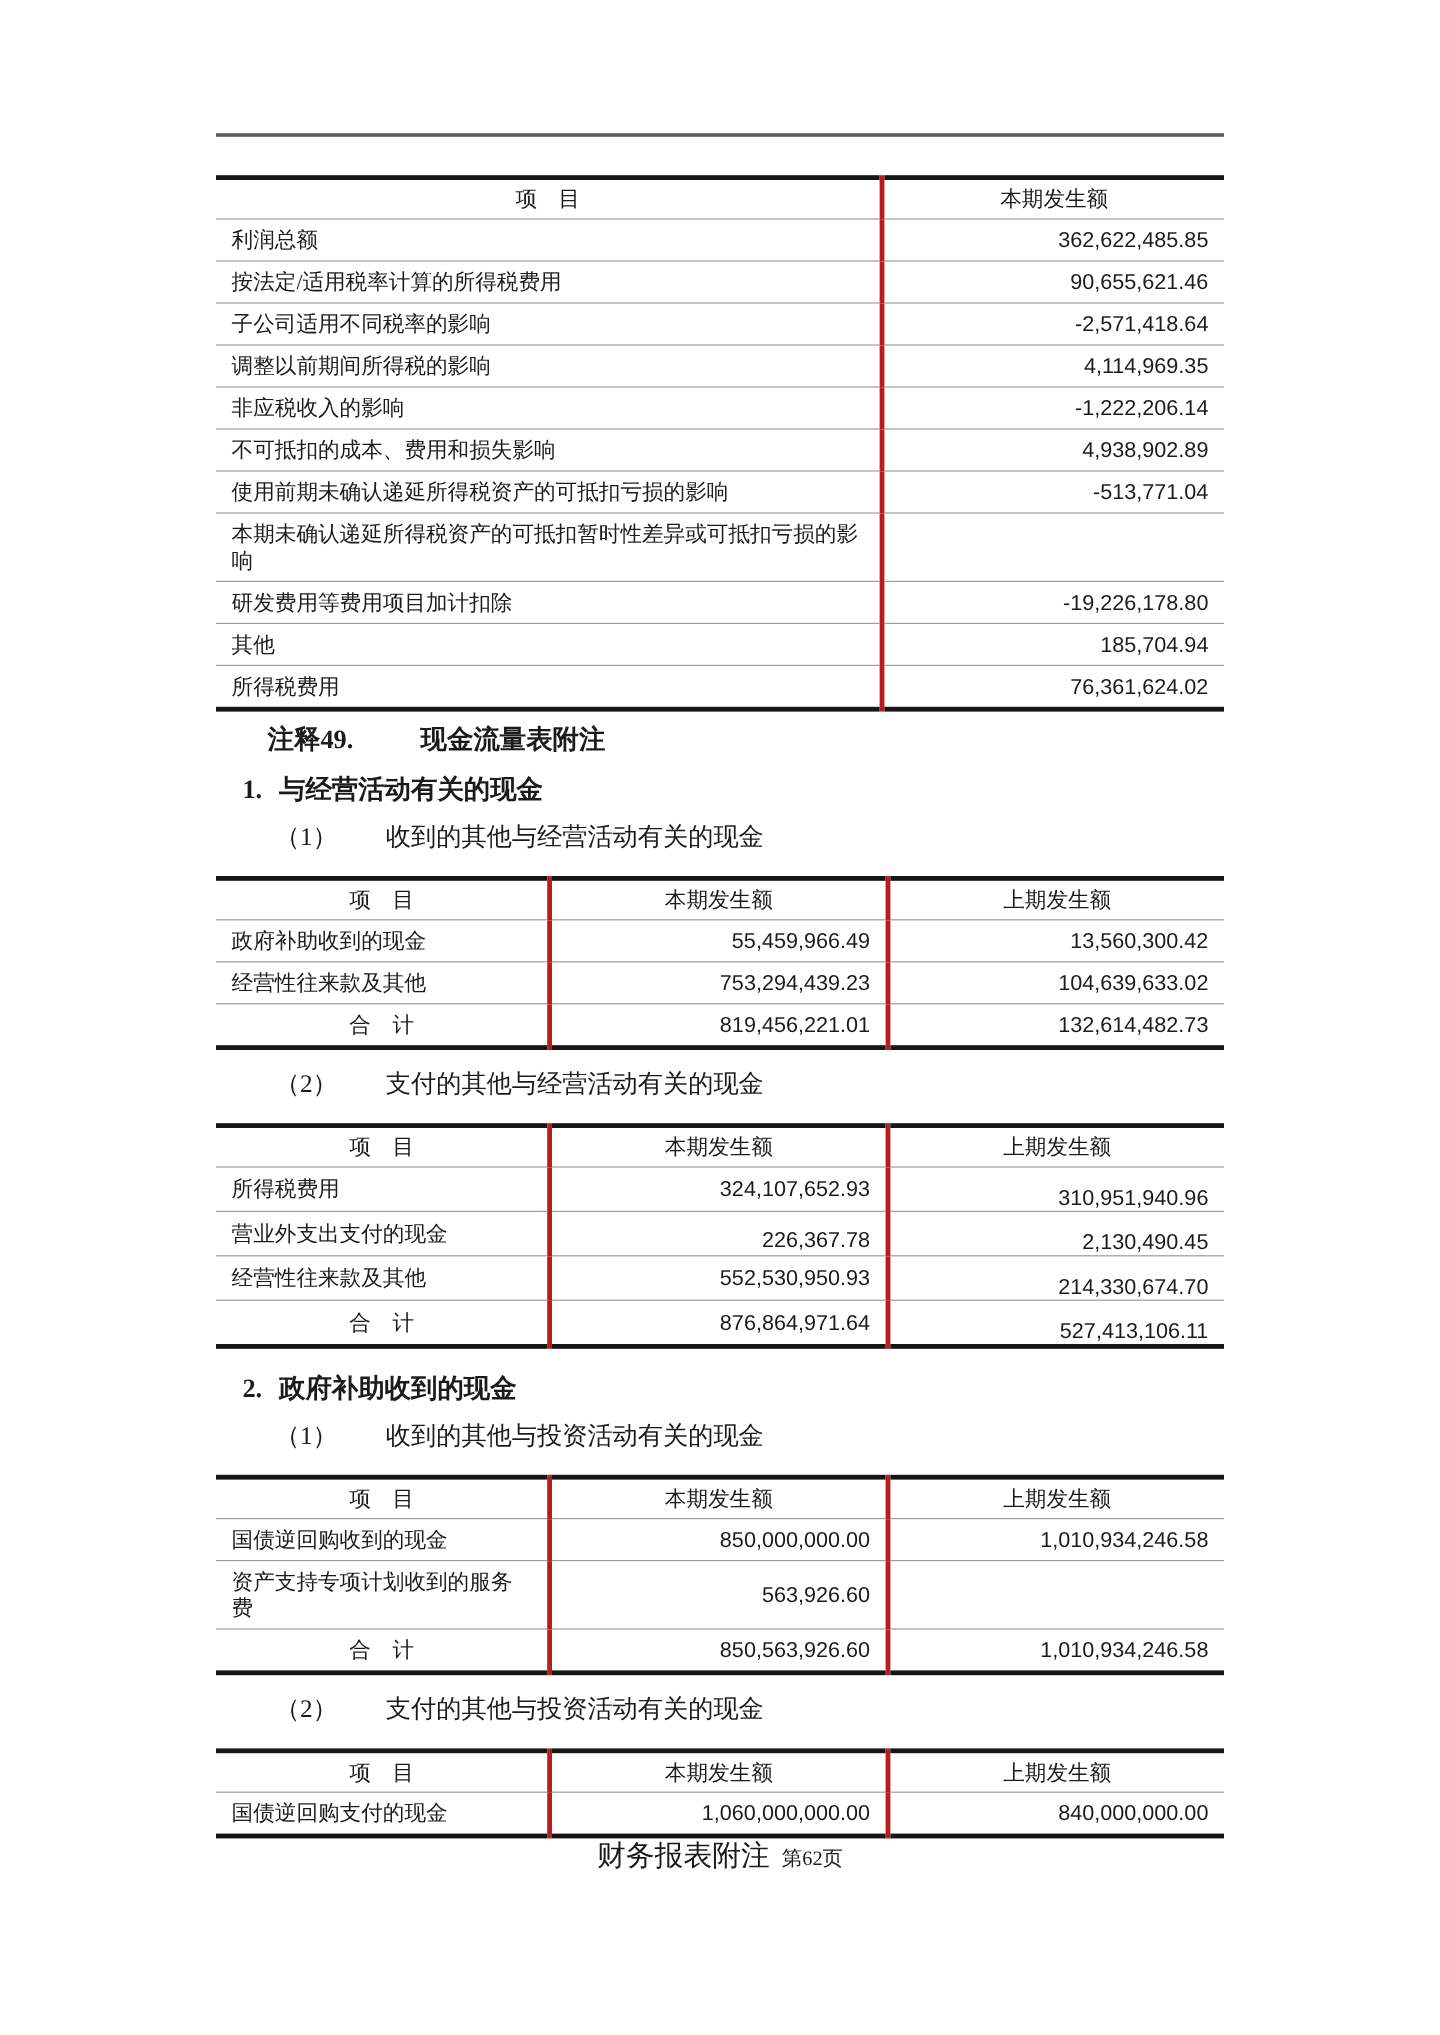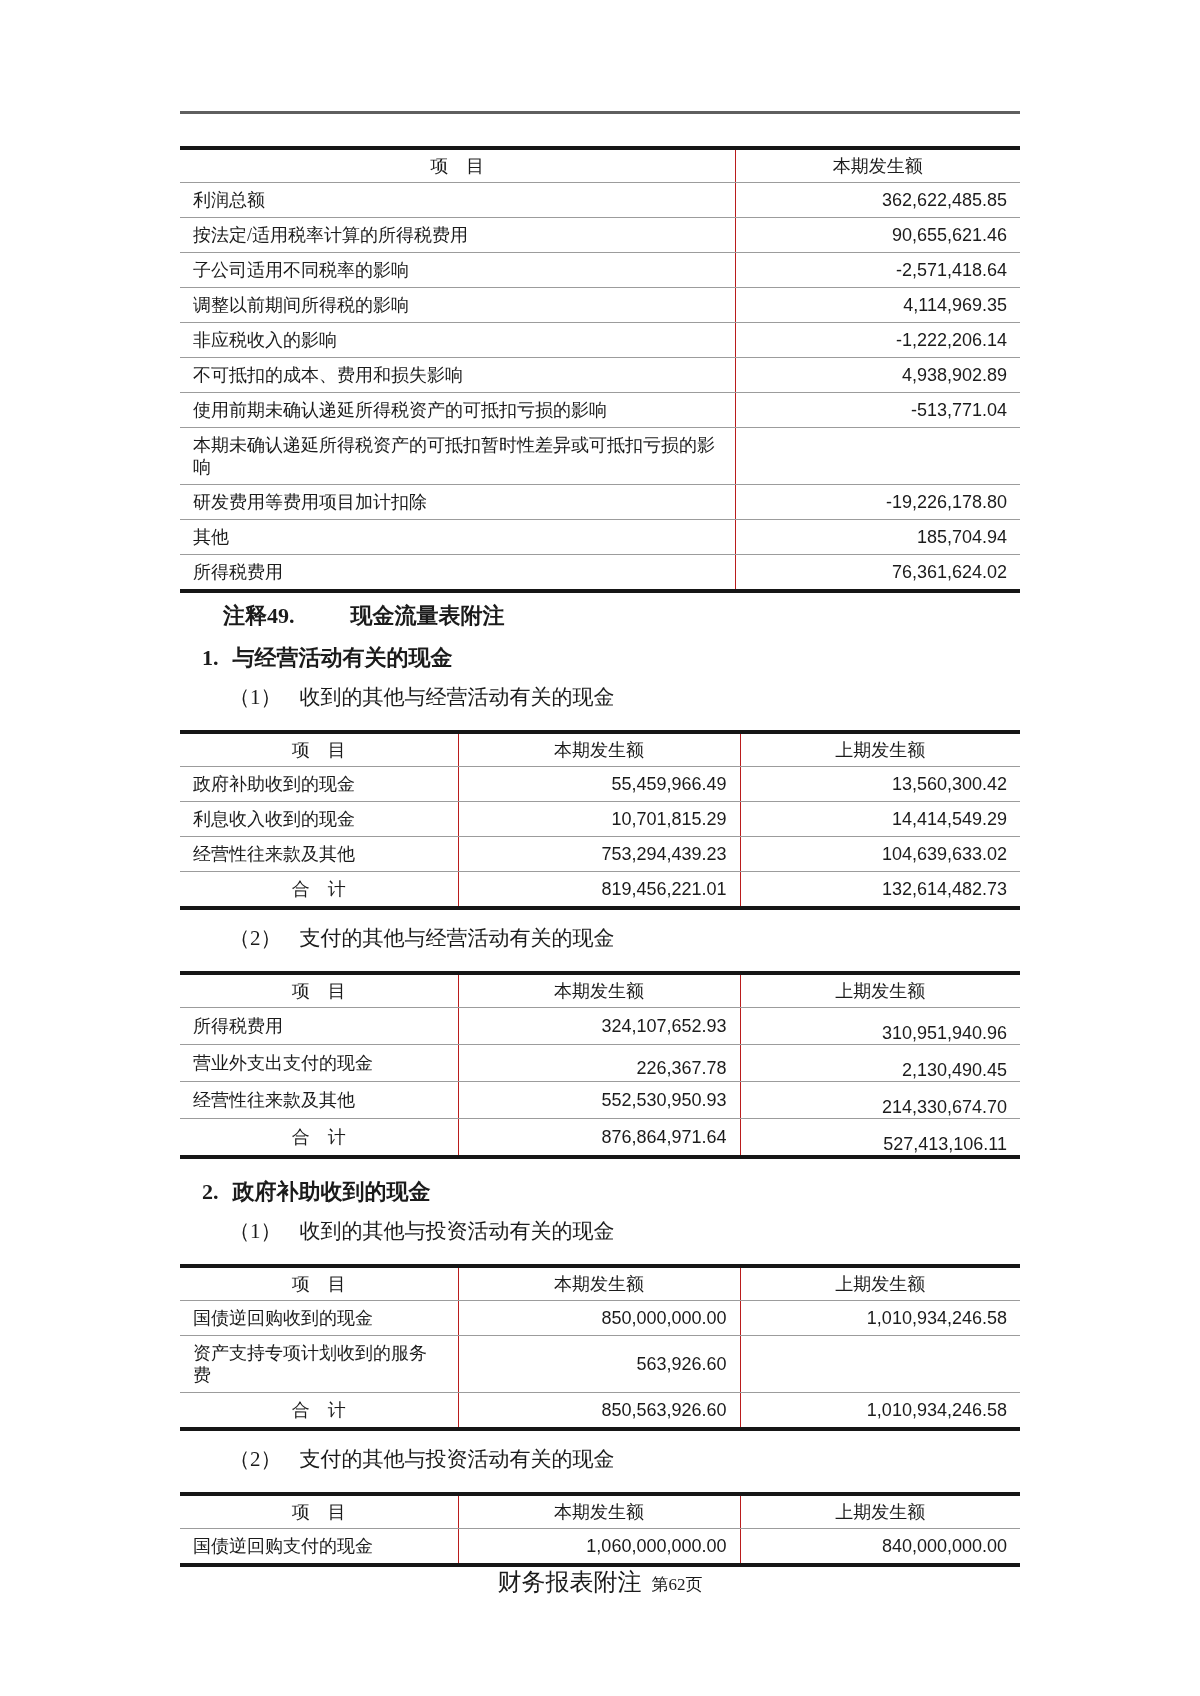--- a/index.html
+++ b/index.html
@@ -36,21 +36,21 @@
     border-bottom: 1px solid #9c9c9c;
   }
   table.fin td {
     font-size: 18px;
     line-height: 22px;
     padding: 6px 13px;
     border-bottom: 1px solid #9c9c9c;
     vertical-align: middle;
   }
   table.fin tbody tr:last-child td { border-bottom: none; }
-  table.fin th + th, table.fin td + td { border-left: 1px solid #b91c1c; }
+  table.fin th + th, table.fin td + td { border-left: 4px solid #b91c1c; }
   td.label { text-align: left; word-break: break-all; }
   td.num {
     text-align: right;
     font-family: "Liberation Sans", "DejaVu Sans", sans-serif;
     font-size: 17px;
   }
   tr.total-row td.label { text-align: center; }
   
   table.offset-right td:nth-child(3) { padding-top: 14px; padding-bottom: 0px; }
   table.offset-right tbody tr:nth-child(2) td:nth-child(2) { padding-top: 12px; padding-bottom: 2px; }
@@ -68,21 +68,21 @@
     line-height: 26px;
     font-weight: bold;
   }
   .sec-h .title { margin-left: 14px; }
   .sub-h {
     margin: 14px 0 0 229px;
     font-size: 21px;
     line-height: 25px;
     font-weight: normal;
   }
-  .sub-h .title { margin-left: 18px; }
+  .sub-h .title { margin-left: 40px; }
   .mt16 { margin-top: 16px; }
   .mt20 { margin-top: 20px; }
   .tbl-gap { margin-top: 20px; }
   
   .footer {
     text-align: center;
     white-space: nowrap;
   }
   .footer .f-title { font-size: 24px; line-height: 30px; }
   .footer .f-page { font-size: 17px; margin-left: 10px; }
@@ -176,25 +176,20 @@
         <th>上期发生额</th>
       </tr>
     </thead>
     <tbody>
       <tr>
         <td class="label">政府补助收到的现金</td>
         <td class="num">55,459,966.49</td>
         <td class="num">13,560,300.42</td>
       </tr>
       <tr>
-        <td class="label">利息收入收到的现金</td>
-        <td class="num">10,701,815.29</td>
-        <td class="num">14,414,549.29</td>
-      </tr>
-      <tr>
         <td class="label">经营性往来款及其他</td>
         <td class="num">753,294,439.23</td>
         <td class="num">104,639,633.02</td>
       </tr>
       <tr class="total-row">
         <td class="label">合　计</td>
         <td class="num">819,456,221.01</td>
         <td class="num">132,614,482.73</td>
       </tr>
     </tbody>

